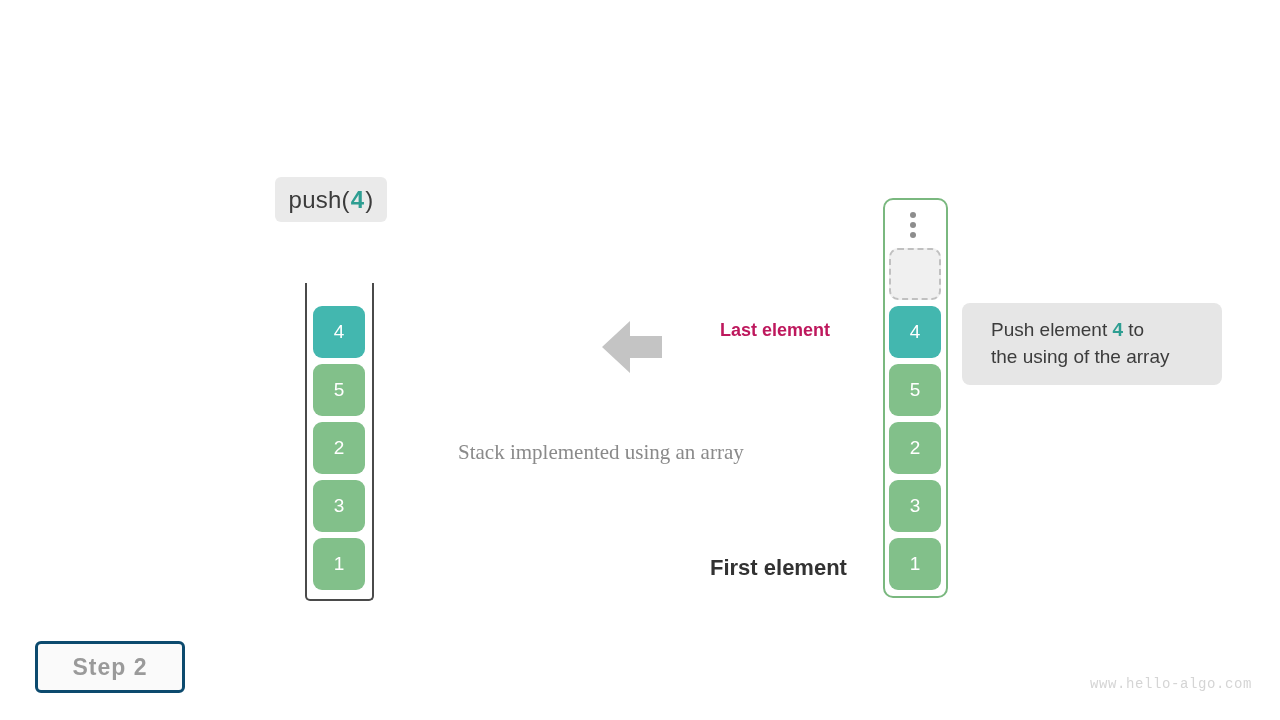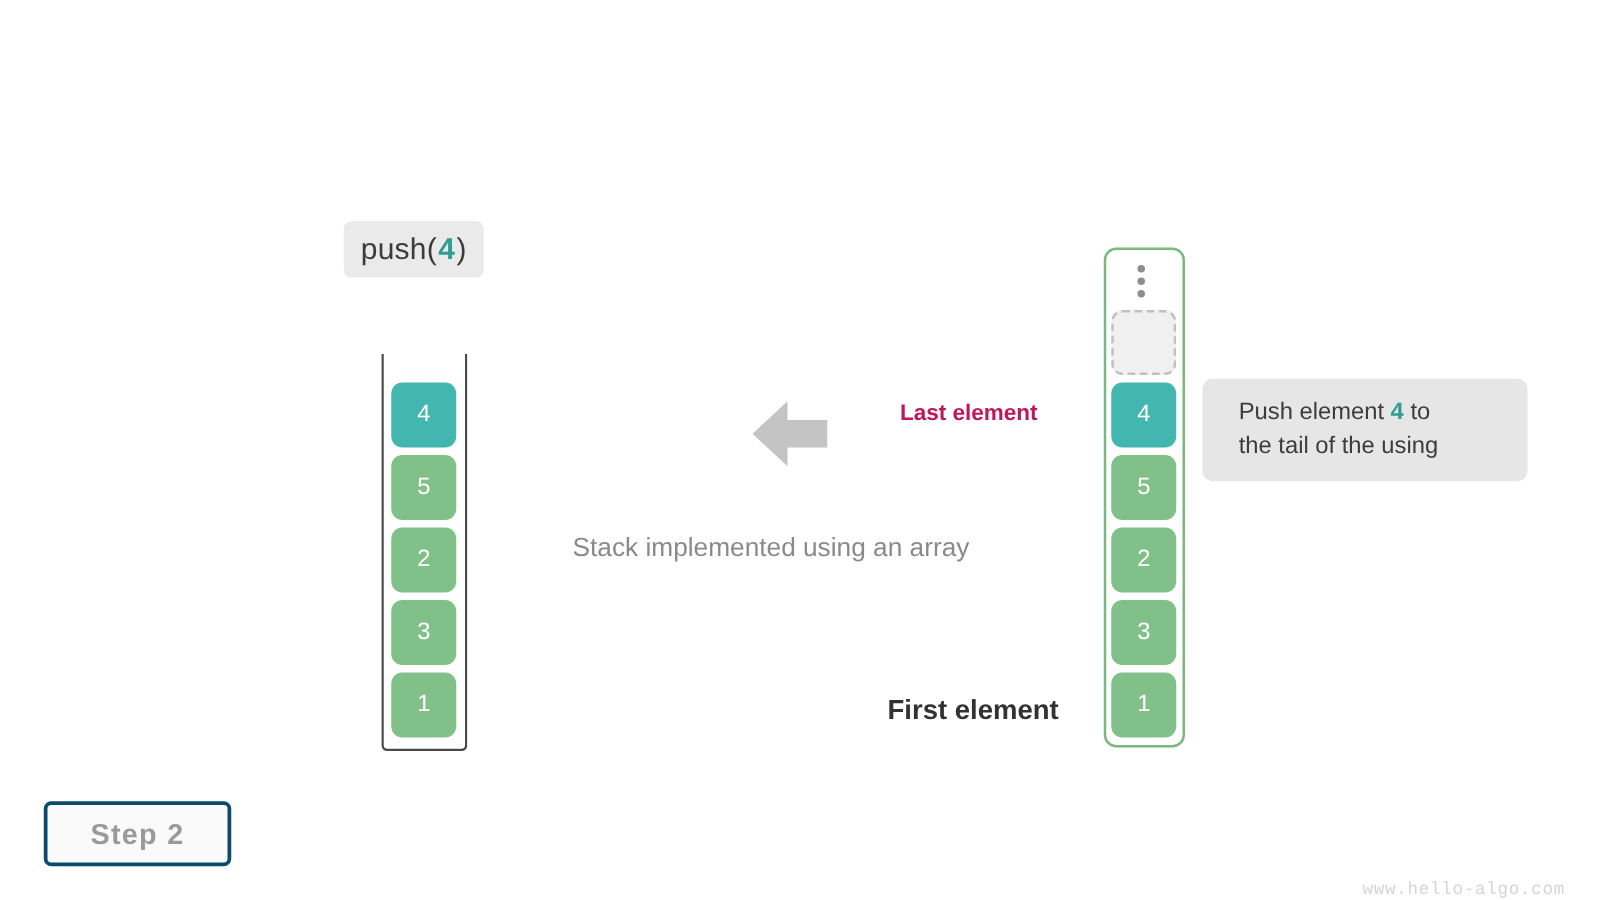--- a/index.html
+++ b/index.html
@@ -103,24 +103,25 @@
     left: 710px;
     top: 555px;
     font-size: 22px;
     font-weight: bold;
     color: #323232;
     white-space: nowrap;
   }
   .cap-center {
     position: absolute;
     left: 458px;
-    top: 427px;
+    top: 440px;
     font-size: 21px;
     color: #8a8a8a;
     white-space: nowrap;
+    font-family: Liberation Serif, serif;
   }
 
   
   .array-frame {
     position: absolute;
     left: 883px;
     top: 198px;
     width: 65px;
     height: 400px;
     border: 2px solid #7ab87f;
@@ -198,21 +199,21 @@
     font-weight: bold;
     color: #9a9a9a;
     letter-spacing: 1px;
     box-sizing: border-box;
   }
 
   
   .watermark {
     position: absolute;
     right: 28px;
-    bottom: 0;
+    bottom: 28px;
     font-family: "Liberation Mono", monospace;
     font-size: 14px;
     color: #d5d5d5;
     letter-spacing: 0.6px;
   }
 </style>
 </head>
 <body>
 
 <div class="op-label">
@@ -248,18 +249,18 @@
   <div class="cell empty"></div>
   <div class="cell teal">4</div>
   <div class="cell green">5</div>
   <div class="cell green">2</div>
   <div class="cell green">3</div>
   <div class="cell green">1</div>
 </div>
 
 <div class="note">
   <span>Push element </span><span class="hl">4</span><span> to</span><br>
-  <span>the tail of the using</span>
+  <span>the using of the array</span>
 </div>
 
 <div class="step-badge">Step 2</div>
 
 <div class="watermark">www.hello-algo.com</div>
 
 </body></html>

